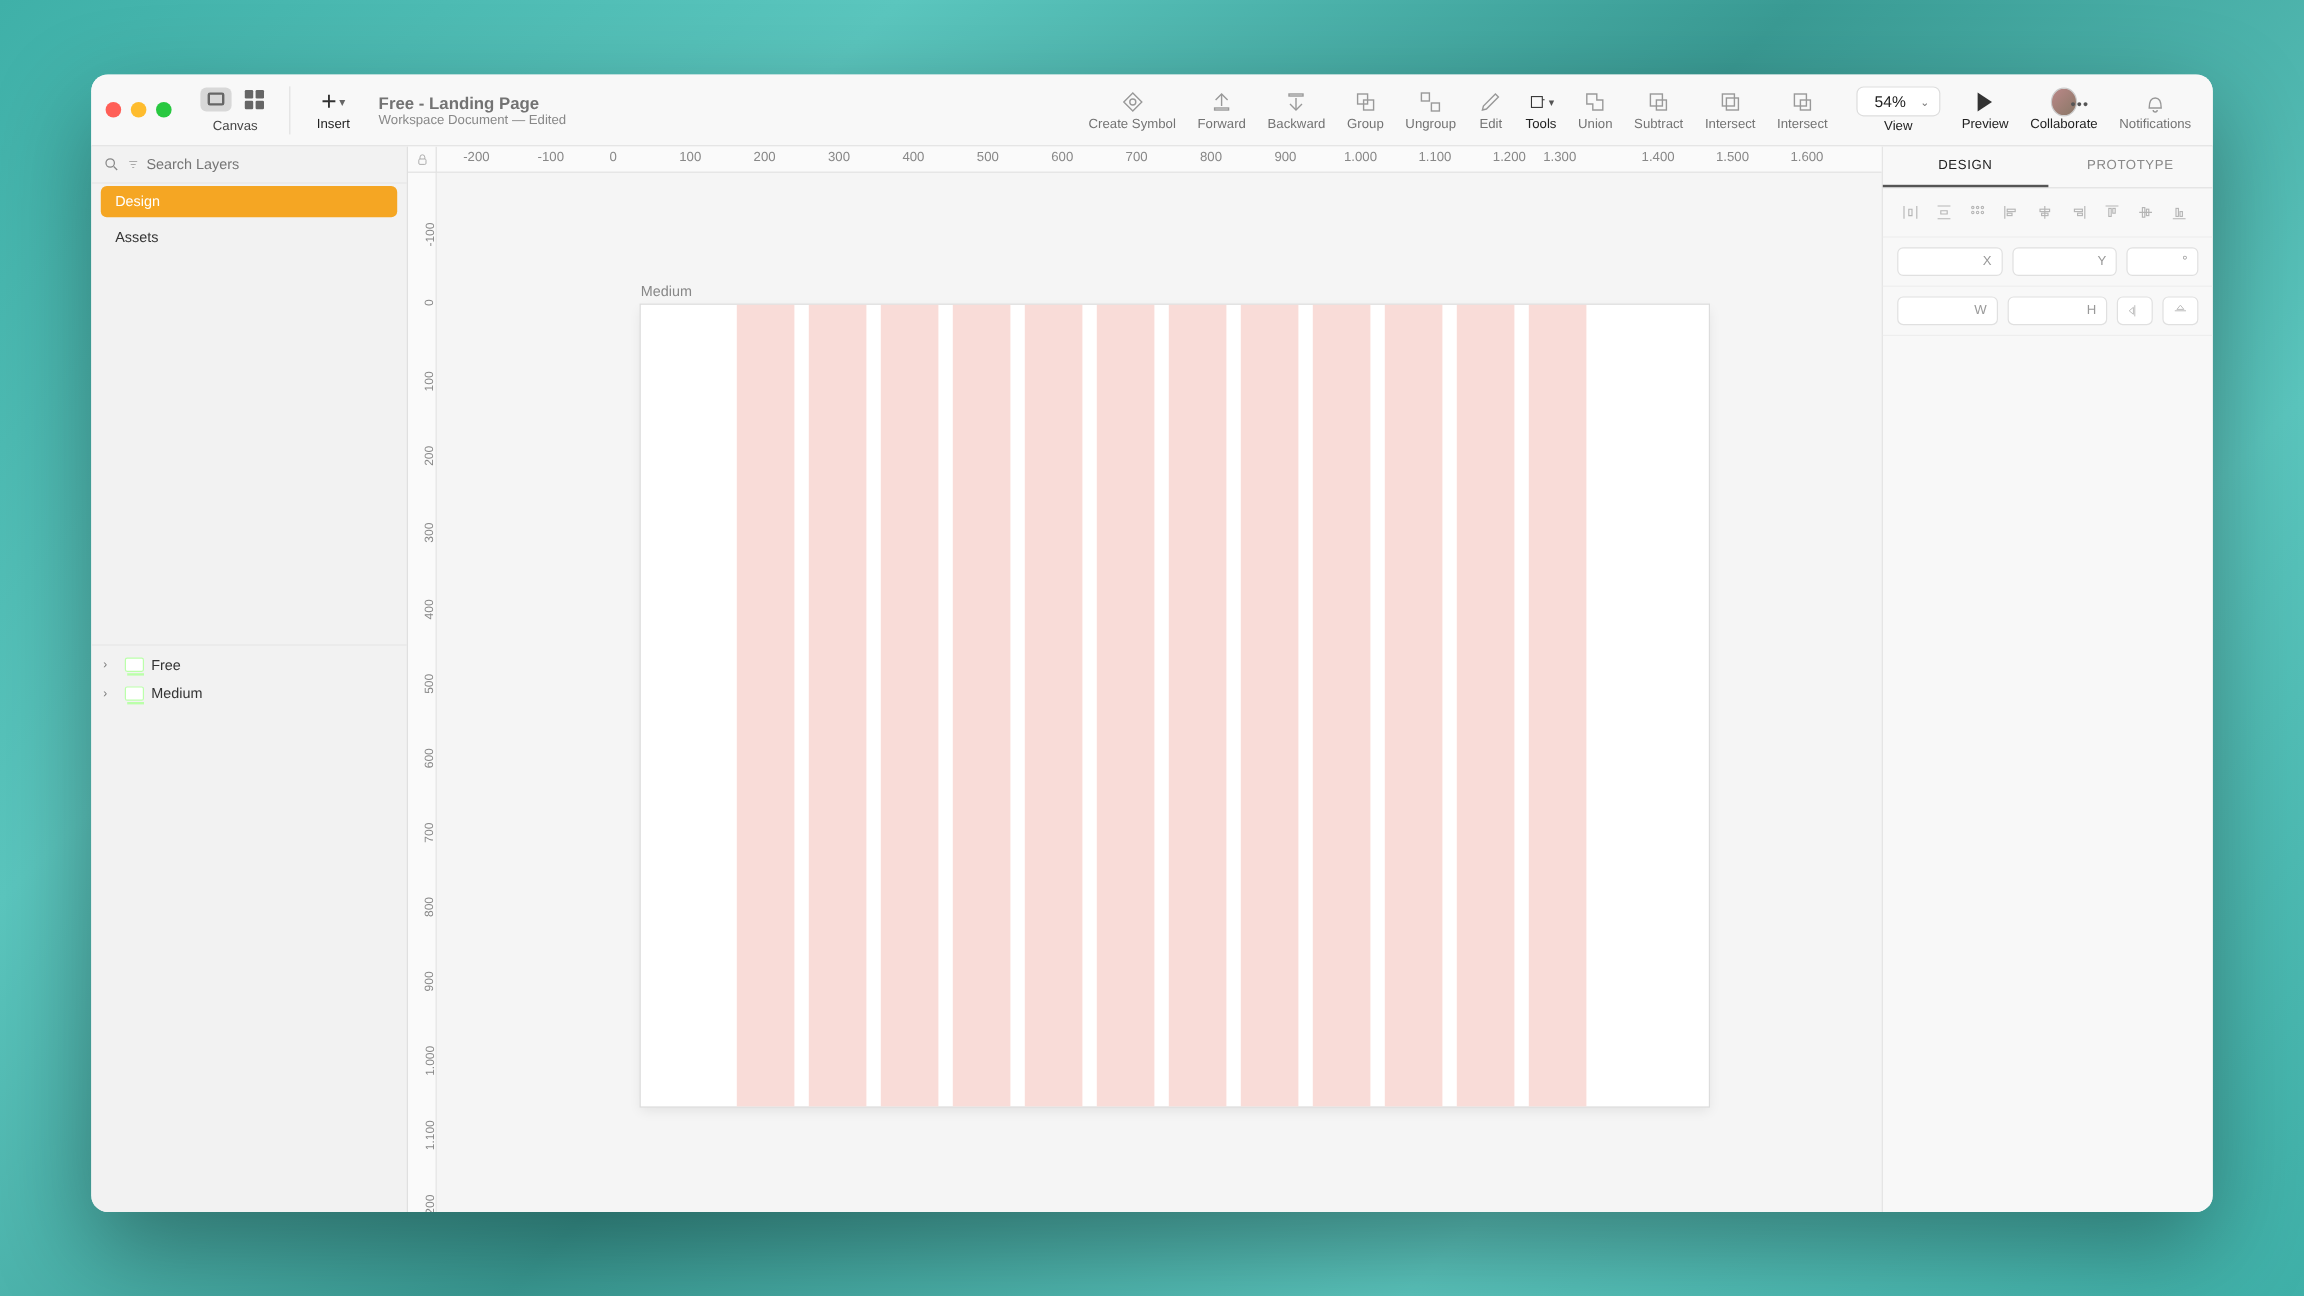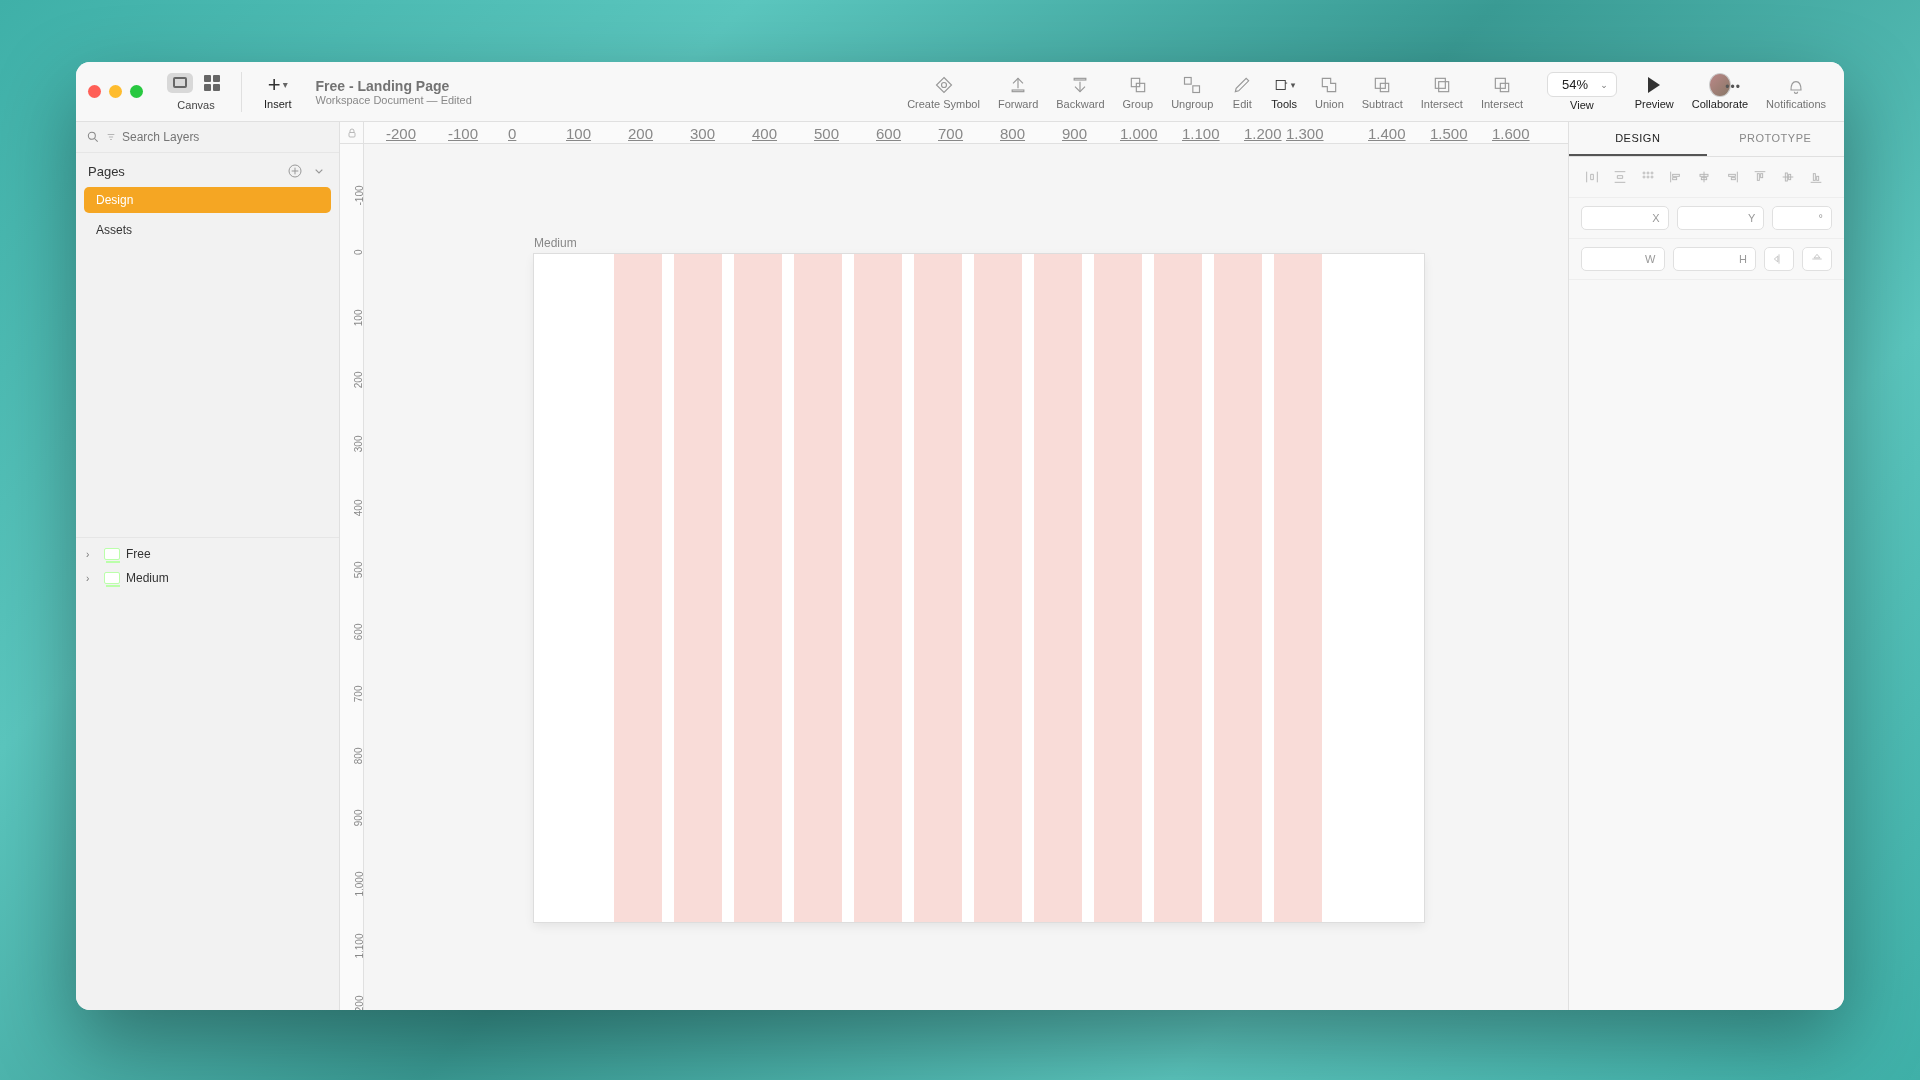--- a/index.html
+++ b/index.html
@@ -76,21 +76,21 @@
   .page-item.selected { background:#f5a623; color:#fff; }
   .layers { margin-top:auto; border-top:1px solid #e6e6e6; padding:4px 0 420px 0; }
   .layer-row { display:flex; align-items:center; gap:6px; padding:5px 10px; font-size:12px; color:#333; }
   .layer-row .disclosure { font-size:10px; color:#777; width:12px; }
   .layer-row .artboard-ico { width:16px; height:12px; border:1.5px solid #bfa; border-radius:2px; background:#fff; position:relative; }
   .layer-row .artboard-ico::after { content:""; position:absolute; width:14px; height:2px; background:#bfa; bottom:-4px; left:1px; }
 
   .canvas-area { flex:1; display:flex; flex-direction:column; background:#f5f5f5; }
   .ruler-h { height:22px; background:#fafafa; border-bottom:1px solid #e0e0e0; display:flex; align-items:center; font-size:10px; color:#888; position:relative; }
   .ruler-corner { width:24px; height:22px; border-right:1px solid #e0e0e0; display:flex; align-items:center; justify-content:center; color:#aaa; }
-  .ruler-h .tick { position:absolute; top:3px; font-size:15px;text-decoration:underline; }
+  .ruler-h .tick { position:absolute; top:3px; font-size:11px; }
   .canvas-row { flex:1; display:flex; overflow:hidden; }
   .ruler-v { width:24px; background:#fafafa; border-right:1px solid #e0e0e0; position:relative; }
   .ruler-v .vtick { position:absolute; right:4px; font-size:10px; color:#888; transform: rotate(-90deg); transform-origin: right center; white-space:nowrap; }
   .canvas { flex:1; position:relative; background:#f5f5f5; overflow:hidden; }
   .artboard-label { position:absolute; font-size:12px; color:#888; }
   .artboard { position:absolute; background:#fff; box-shadow: 0 0 0 1px #ddd, 0 4px 10px rgba(0,0,0,0.08); }
   .grid-columns { position:absolute; top:0; bottom:0; display:flex; }
   .grid-col { background:#f9dcd8; }
   .grid-gutter { width:12px; }
 
@@ -283,31 +283,20 @@
     <div class="left-panel">
       <div class="search-bar">
         <svg class="mag" viewBox="0 0 24 24">
             <circle cx="10" cy="10" r="6" stroke="#888" fill="none" stroke-width="1.8"></circle>
             <path d="M15 15 L20 20" stroke="#888" stroke-width="1.8"></path>
           </svg>
         <svg width="10" height="10" viewBox="0 0 24 24">
             <path d="M4 6 H20 M7 12 H17 M10 18 H14" stroke="#aaa" stroke-width="2"></path>
           </svg>
         <input type="text" placeholder="Search Layers" style="">
-      </div>
-      <div class="pages-head">
-        <span>Pages</span>
-        <span class="spacer"></span>
-        <svg class="ico" viewBox="0 0 24 24">
-            <circle cx="12" cy="12" r="9" stroke="#999" fill="none" stroke-width="1.5"></circle>
-            <path d="M12 7 V17 M7 12 H17" stroke="#999" stroke-width="1.5"></path>
-          </svg>
-        <svg class="ico" viewBox="0 0 24 24">
-            <path d="M7 10 L12 15 L17 10" stroke="#999" fill="none" stroke-width="1.8"></path>
-          </svg>
       </div>
       <div class="page-item selected">Design</div>
       <div class="page-item">Assets</div>
 
       <div class="layers">
         <div class="layer-row">
           <span class="disclosure">›</span>
           <span class="artboard-ico"></span>
           <span>Free</span>
         </div>

